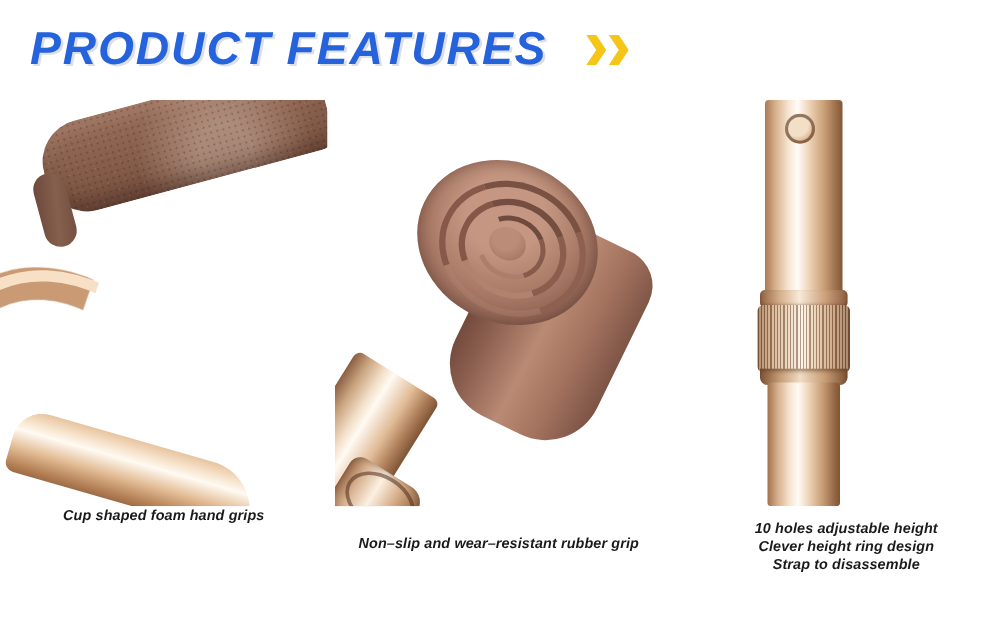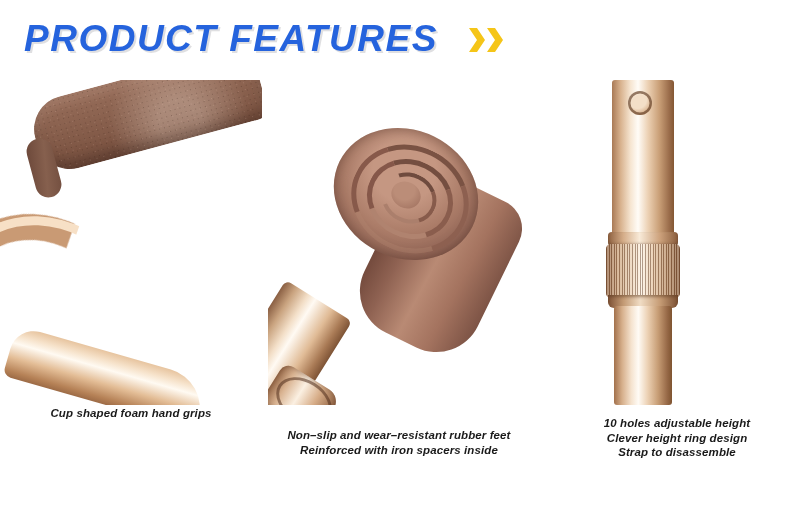--- a/index.html
+++ b/index.html
@@ -380,21 +380,20 @@
     <div id="lock-ring-bottom-lip"></div>
     <div id="lock-tube-lower"></div>
   </div>
 </div>
 
 <div class="caption" id="caption-grip">
   <div>Cup shaped foam hand grips</div>
 </div>
 
 <div class="caption" id="caption-foot">
-  <div>Non–slip and wear–resistant rubber feet</div>
-  <div>Reinforced with iron spacers inside</div>
+  <div>Non–slip and wear–resistant rubber grip</div>
 </div>
 
 <div class="caption" id="caption-lock">
   <div>10 holes adjustable height</div>
   <div>Clever height ring design</div>
   <div>Strap to disassemble</div>
 </div>
 
 </body></html>

